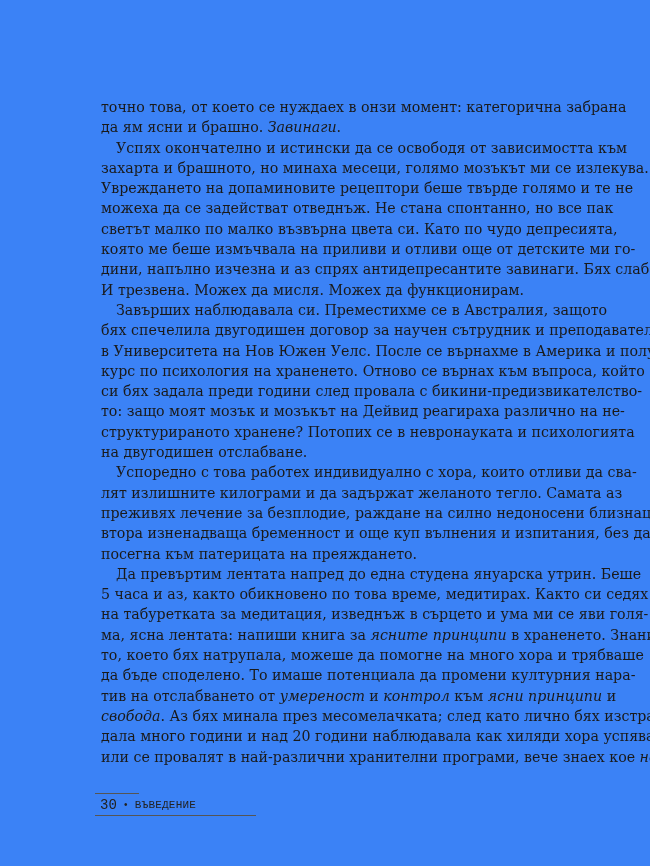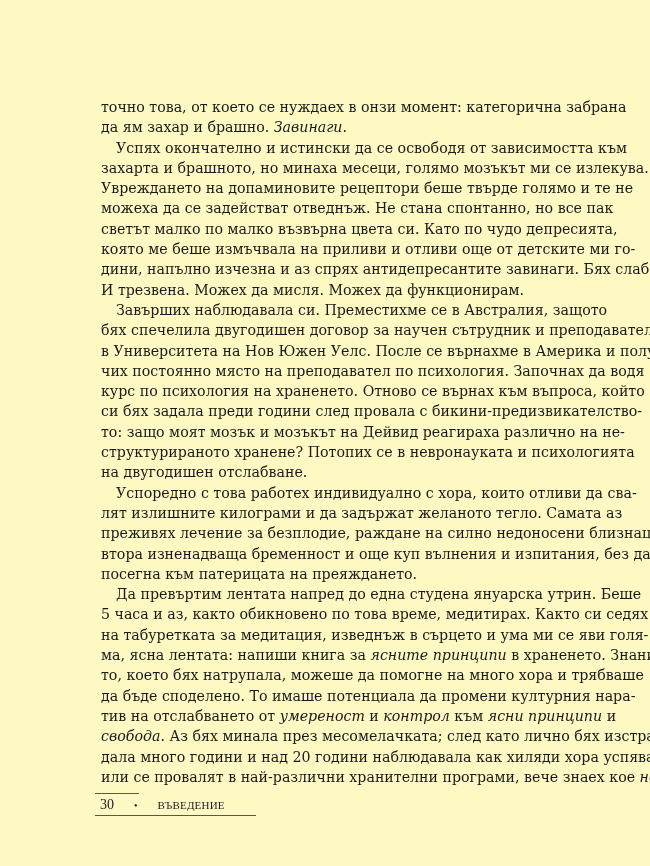--- a/index.html
+++ b/index.html
@@ -1,53 +1,52 @@
 <!DOCTYPE html>
 <html><head>
 <meta charset="utf-8">
 <style>
   html, body { margin: 0; padding: 0; background: #ffffff; }
   body { width: 650px; height: 866px; position: relative; overflow: hidden; }
-  .page { position: absolute; left: 0; top: 0; width: 650px; height: 866px; background: #fef9c3; }
+  .page { position: absolute; left: 0; top: 0; width: 650px; height: 866px; background: #3b82f6; }
   .text-block {
     position: absolute; left: 101px; top: 97px; width: 458px;
     font-family: "DejaVu Serif", "Liberation Serif", serif;
     font-size: 14.2px; line-height: 20.3px; color: #1a1a1a;
   }
   .line { display: block; white-space: nowrap; text-align: justify; text-align-last: justify; height: 20.3px; overflow: visible; }
   .line.last { text-align-last: left; }
   .line.indent { padding-left: 15px; }
   .it { font-style: italic; }
   .footer-rule-top { position: absolute; left: 95px; top: 793px; width: 44px; height: 1px; background: #555; }
   .footer-rule-bottom { position: absolute; left: 95px; top: 815px; width: 161px; height: 1px; background: #555; }
-  .footer { position: absolute; left: 100px; top: 797px; height: 16px; display: flex; align-items: center; gap: 20px;
-            font-family: Liberation Serif, serif; color: #222; }
+  .footer { position: absolute; left: 100px; top: 797px; height: 16px; display: flex; align-items: center; gap: 6px;
+            font-family: Liberation Mono, monospace; color: #222; }
   .page-num { font-size: 14px; }
   .bullet { font-size: 10px; }
   .section { font-size: 11px; letter-spacing: 0.2px; }
 </style>
 </head>
 <body>
 
 <div class="page">
   <div class="text-block" id="text-block">
       <span class="line"><span>точно това, от което се нуждаех в онзи момент: категорична забрана</span></span>
-      <span class="line last"><span>да ям захар и брашно. </span><span class="it">Завинаги</span><span>.</span></span>
+      <span class="line last"><span>да ям ясни и брашно. </span><span class="it">Завинаги</span><span>.</span></span>
       <span class="line indent"><span>Успях окончателно и истински да се освободя от зависимостта към</span></span>
       <span class="line"><span>захарта и брашното, но минаха месеци, голямо мозъкът ми се излекува.</span></span>
       <span class="line"><span>Увреждането на допаминовите рецептори беше твърде голямо и те не</span></span>
       <span class="line"><span>можеха да се задействат отведнъж. Не стана спонтанно, но все пак</span></span>
       <span class="line"><span>светът малко по малко възвърна цвета си. Като по чудо депресията,</span></span>
       <span class="line"><span>която ме беше измъчвала на приливи и отливи още от детските ми го-</span></span>
       <span class="line"><span>дини, напълно изчезна и аз спрях антидепресантите завинаги. Бях слаба.</span></span>
       <span class="line last"><span>И трезвена. Можех да мисля. Можех да функционирам.</span></span>
       <span class="line indent"><span>Завърших наблюдавала си. Преместихме се в Австралия, защото</span></span>
       <span class="line"><span>бях спечелила двугодишен договор за научен сътрудник и преподавател</span></span>
       <span class="line"><span>в Университета на Нов Южен Уелс. После се върнахме в Америка и полу-</span></span>
-      <span class="line"><span>чих постоянно място на преподавател по психология. Започнах да водя</span></span>
       <span class="line"><span>курс по психология на храненето. Отново се върнах към въпроса, който</span></span>
       <span class="line"><span>си бях задала преди години след провала с бикини-предизвикателство-</span></span>
       <span class="line"><span>то: защо моят мозък и мозъкът на Дейвид реагираха различно на не-</span></span>
       <span class="line"><span>структурираното хранене? Потопих се в невронауката и психологията</span></span>
       <span class="line last"><span>на двугодишен отслабване.</span></span>
       <span class="line indent"><span>Успоредно с това работех индивидуално с хора, които отливи да сва-</span></span>
       <span class="line"><span>лят излишните килограми и да задържат желаното тегло. Самата аз</span></span>
       <span class="line"><span>преживях лечение за безплодие, раждане на силно недоносени близнаци,</span></span>
       <span class="line"><span>втора изненадваща бременност и още куп вълнения и изпитания, без да</span></span>
       <span class="line last"><span>посегна към патерицата на преяждането.</span></span>

